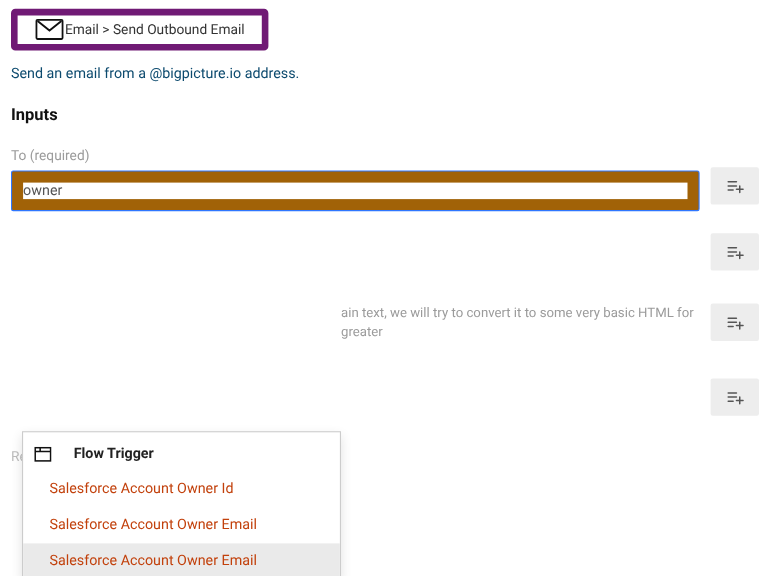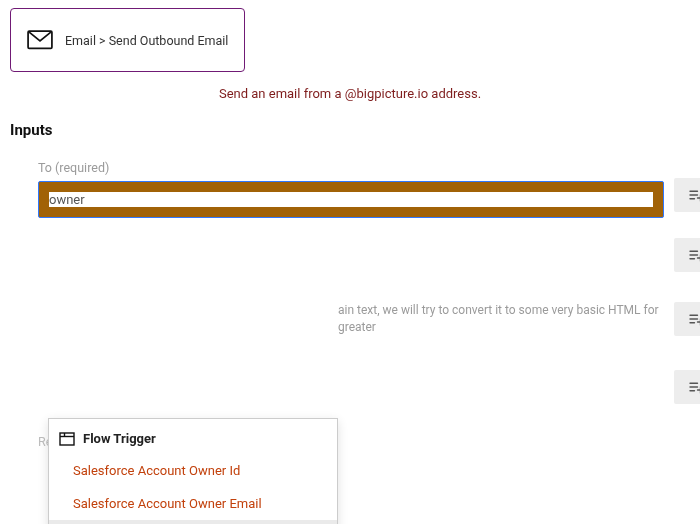--- a/index.html
+++ b/index.html
@@ -9,29 +9,29 @@
     color: #333;
     width: 700px;
     height: 524px;
     overflow: hidden;
     padding: 8px 10px 0 10px;
     font-size: 13px;
   }
   .card {
     display: inline-flex;
     align-items: center;
-    border: 1px solid #701a75;
+    border: 6px solid #701a75;
     border-radius: 4px;
-    padding: 20px 16px;
-    gap: 12px;
+    padding: 2px 16px;
+    gap: 1px;
     margin-bottom: 14px;
   }
   .card .icon { width: 26px; height: 22px; display:flex; align-items:center; justify-content:center; }
   .card .crumb { font-size: 12.5px; color: #333; }
-  .desc { font-size: 13px; color: #7f1d1d; margin-bottom: 20px; text-align: center; }
+  .desc { font-size: 13px; color: #0c4a6e; margin-bottom: 20px; }
   .inputs-h { font-size: 15px; font-weight: 700; color: #111; margin-bottom: 21px; }
   .field-row { display: flex; align-items: flex-start; gap: 10px; margin-bottom: 10px; width: 680px; }
   .field-main { flex: 1; }
   .field-label { font-size: 12.5px; color: #9b9b9b; margin-bottom: 6px; display:block; }
   .field-input-wrap {
     border: 1.5px solid #2f77ff;
     border-radius: 2px;
     padding: 10px 10px;
     background: #a16207;
   }
@@ -56,36 +56,36 @@
     left: 10px;
     top: 258px;
     width: 290px;
     background: #fff;
     border: 1px solid #ccc;
     box-shadow: 0 3px 10px rgba(0,0,0,0.12);
     z-index: 10;
     padding-top: 2px;
   }
   .dd-header {
-    display: flex; align-items: center; gap: 8px;
+    display: flex; align-items: center; gap: 20px;
     padding: 10px 10px 8px 10px;
     font-weight: 700; font-size: 13px; color: #222;
   }
   .dd-header .hicon { width:16px; height:14px; display:flex; align-items:center; justify-content:center;}
   .dd-item {
     padding: 9px 10px 9px 24px;
     font-size: 13px; color: #c2410c;
     cursor: pointer;
   }
   .dd-item.sel { background: #eaeaea; }
   .helper {
     font-size: 12px; color: #9b9b9b;
     line-height: 1.4;
   }
-  .stack { position: relative; margin-left: 28px; }
+  .stack { position: relative; }
   .spacer-row { display:flex; gap:0; width:680px; align-items:center; }
   .spacer-main { flex:1; }
 </style>
 </head>
 <body>
 
 
 
 
 <div class="card">

